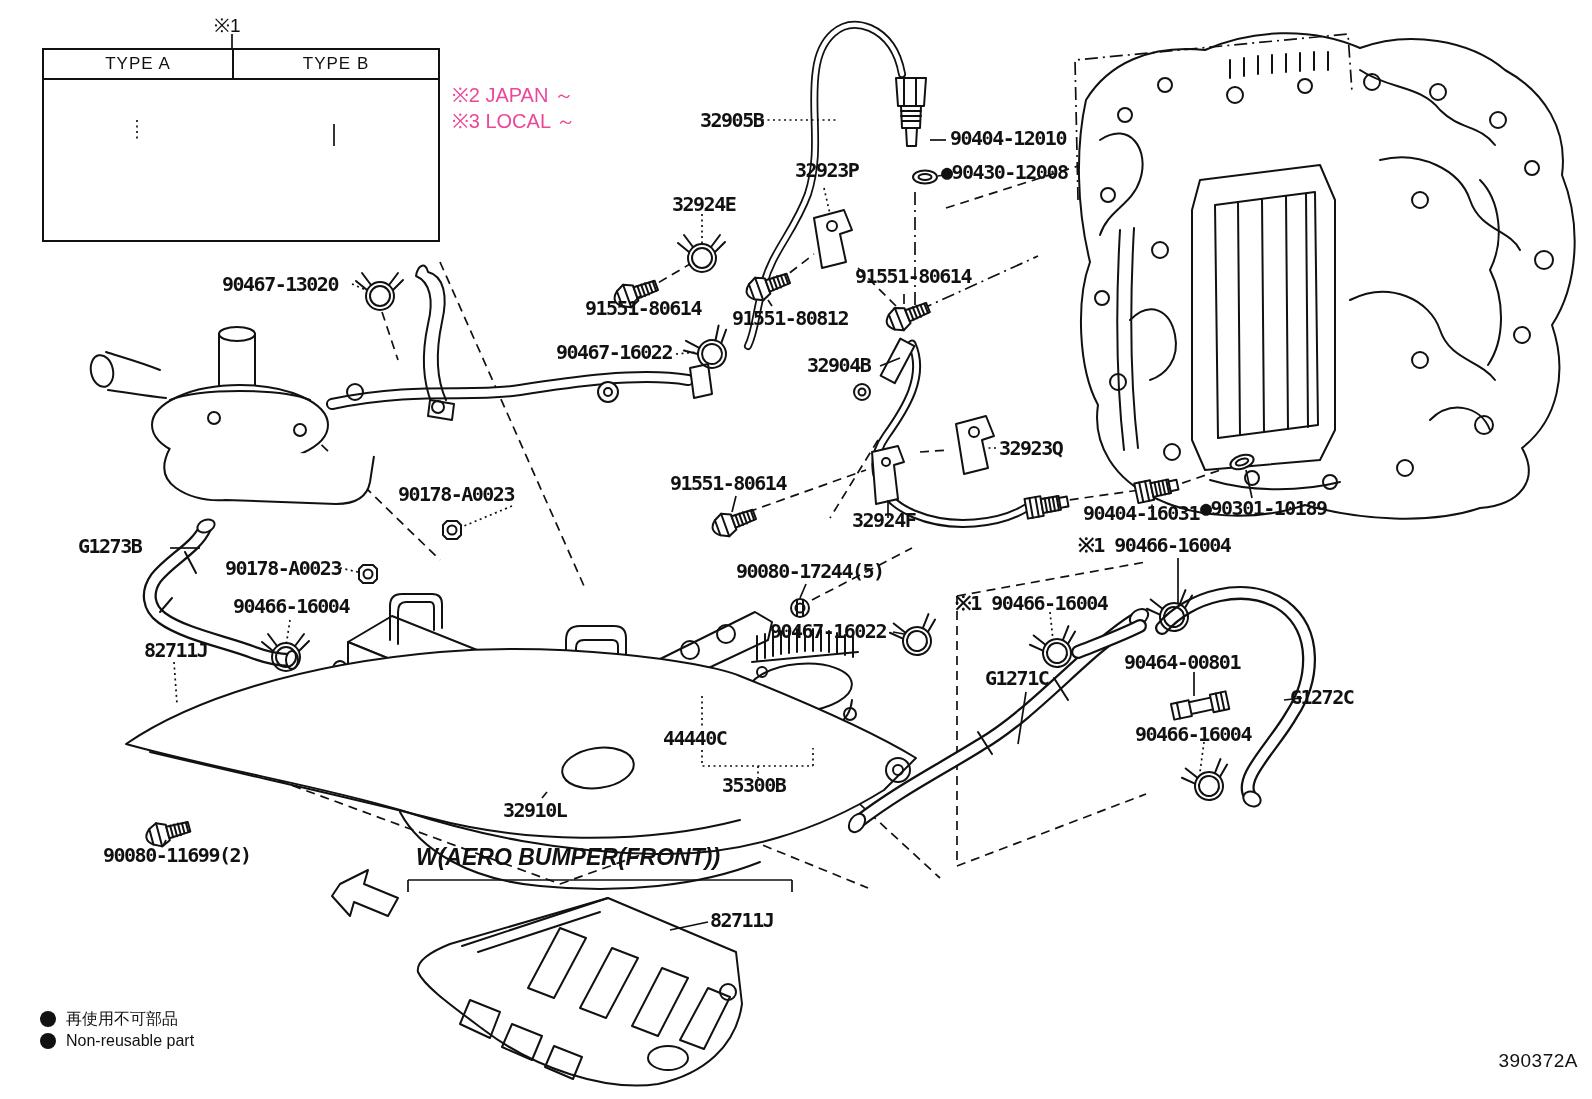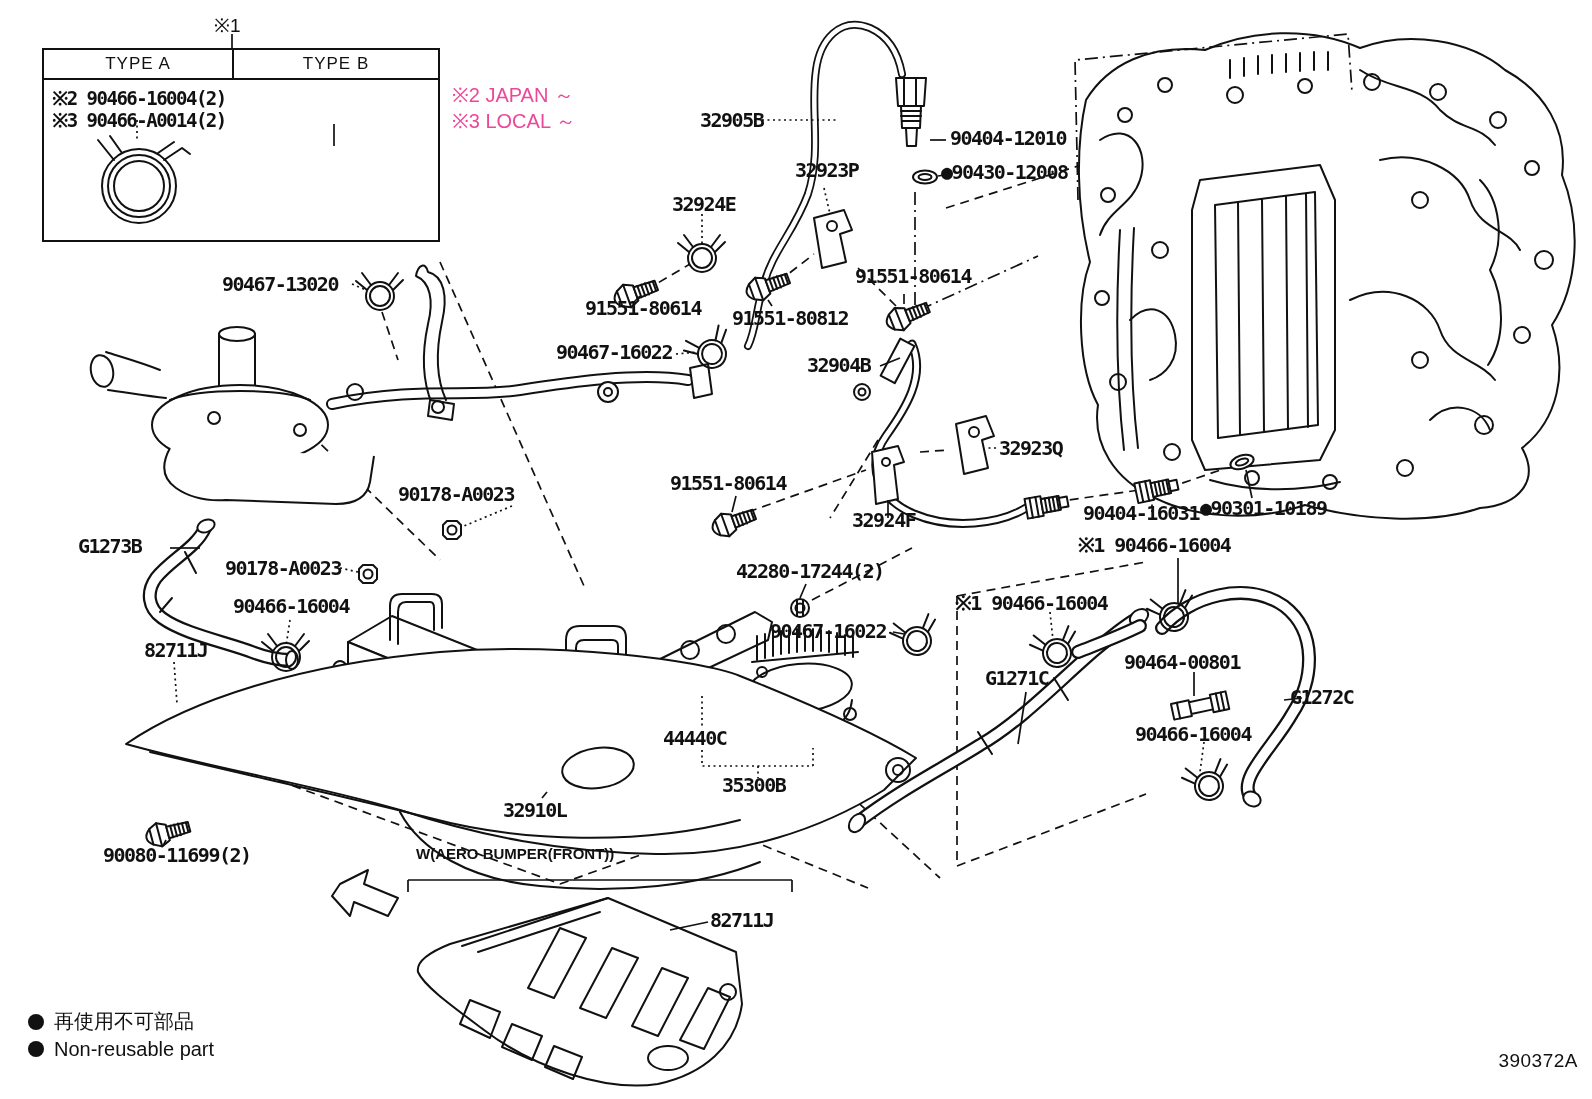--- a/index.html
+++ b/index.html
@@ -1,36 +1,36 @@
 <!DOCTYPE html>
 <html><head>
 <meta charset="utf-8">
 <style>
   html,body{margin:0;padding:0;background:#fff;}
   #canvas{position:relative;width:1592px;height:1099px;background:#fff;overflow:hidden;
           font-family:"Liberation Sans",sans-serif;color:#111;}
   #art{position:absolute;left:0;top:0;}
   .part-label{position:absolute;font-family:"DejaVu Sans Mono",monospace;font-weight:bold;
               font-size:20px;letter-spacing:-1.5px;white-space:nowrap;color:#111;line-height:1;}
-  .part-label.sans{font-family:"Liberation Sans",sans-serif;font-weight:bold;font-size:15px;letter-spacing:0;}
+  .part-label.sans{font-family:"Liberation Sans",sans-serif;font-weight:bold;font-size:23px;letter-spacing:0;font-style:italic;}
   .note{position:absolute;font-family:"Liberation Sans",sans-serif;font-size:20px;white-space:nowrap;color:#ec4899;line-height:1.1;}
   .marker{position:absolute;font-family:"Liberation Sans",sans-serif;font-size:19px;color:#111;}
   
   #ref-table{position:absolute;left:42px;top:48px;width:394px;height:190px;border:2px solid #111;
              display:grid;grid-template-columns:190px 1fr;grid-template-rows:30px 1fr;}
   #ref-table .hd{border-bottom:2px solid #111;display:flex;align-items:center;justify-content:center;
                  font-size:17px;letter-spacing:1px;}
   #ref-table .hd.a{border-right:2px solid #111;text-align:center;}
   #ref-table .cell{position:relative;padding-top:8px;text-align:center;}
   #ref-table .cell.a{border-right:2px solid #111;}
   #ref-table .pn{font-family:"DejaVu Sans Mono",monospace;font-weight:bold;font-size:19px;
                  letter-spacing:-1.5px;line-height:1.15;}
   .clamp-glyph{display:block;margin:2px auto 0;}
   
-  #legend{position:absolute;left:28px;top:1008px;font-size:20px;line-height:1.38;}
+  #legend{position:absolute;left:40px;top:1008px;font-size:16px;line-height:1.38;}
   .legend-row{display:flex;align-items:center;gap:10px;}
   .dot-icon{width:16px;height:16px;border-radius:50%;background:#111;display:inline-block;flex:0 0 auto;}
   #diagram-number{position:absolute;right:14px;top:1050px;font-size:19px;letter-spacing:.5px;}
   
   .ln{stroke:#111;stroke-width:1.7;fill:none;}
   .dt{stroke-dasharray:2 3.5;}
   .dsh{stroke-dasharray:9 6;}
   .dshdot{stroke-dasharray:13 5 2 5;}
   .art{stroke:#111;stroke-width:2;fill:none;stroke-linejoin:round;stroke-linecap:round;}
   .artf{stroke:#111;stroke-width:2;fill:#fff;stroke-linejoin:round;}
@@ -326,31 +326,20 @@
       <path class="ln" d="M 334,124 L 334,146"></path>
       <path class="ln" d="M 232,34 L 232,48"></path>
     </g>
   </svg>
 
   <div class="marker" style="left:214px;top:12px;">※1</div>
 
   <div id="ref-table">
     <div class="hd a">TYPE A</div>
     <div class="hd">TYPE B</div>
-    <div class="cell">
-      <div class="pn">※2 90466-16004(2)</div>
-      <div class="pn">※3 90466-A0014(2)</div>
-      <svg class="clamp-glyph" width="130" height="92" viewBox="0 0 130 92">
-        <circle cx="65" cy="52" r="37" class="art"></circle>
-          <circle cx="65" cy="52" r="31" class="art"></circle>
-          <circle cx="65" cy="52" r="25" class="art"></circle>
-        <path class="art" d="M 40,26 L 24,6 M 48,19 L 36,2"></path>
-        <path class="art" d="M 90,26 L 108,14 L 116,20 M 84,19 L 100,8"></path>
-      </svg>
-    </div>
   </div>
 
   <div class="note" style="left:452px;top:84px;">※2 JAPAN ～</div>
   <div class="note" style="left:452px;top:110px;">※3 LOCAL ～</div>
 
   <div id="labels">
       <div class="part-label" style="left: 700px; top: 110px;">32905B</div>
       <div class="part-label" style="left: 672px; top: 194px; text-align: right;">32924E</div>
       <div class="part-label" style="left: 795px; top: 160px;">32923P</div>
       <div class="part-label" style="left: 950px; top: 128px;">90404-12010</div>
@@ -365,21 +354,21 @@
       <div class="part-label" style="left: 670px; top: 473px;">91551-80614</div>
       <div class="part-label" style="left: 852px; top: 510px;">32924F</div>
       <div class="part-label" style="left: 1083px; top: 503px;">90404-16031</div>
       <div class="part-label" style="left: 1200px; top: 498px;">●90301-10189</div>
       <div class="part-label" style="left: 1078px; top: 535px;">※1 90466-16004</div>
       <div class="part-label" style="left: 78px; top: 536px;">G1273B</div>
       <div class="part-label" style="left: 398px; top: 484px;">90178-A0023</div>
       <div class="part-label" style="left: 225px; top: 558px;">90178-A0023</div>
       <div class="part-label" style="left: 233px; top: 596px;">90466-16004</div>
       <div class="part-label" style="left: 144px; top: 640px;">82711J</div>
-      <div class="part-label" style="left: 736px; top: 561px;">42280-17244(2)</div>
+      <div class="part-label" style="left: 736px; top: 561px;">90080-17244(5)</div>
       <div class="part-label" style="left: 770px; top: 621px;">90467-16022</div>
       <div class="part-label" style="left: 955px; top: 593px;">※1 90466-16004</div>
       <div class="part-label" style="left: 985px; top: 668px;">G1271C</div>
       <div class="part-label" style="left: 1124px; top: 652px;">90464-00801</div>
       <div class="part-label" style="left: 1290px; top: 687px;">G1272C</div>
       <div class="part-label" style="left: 1135px; top: 724px;">90466-16004</div>
       <div class="part-label" style="left: 663px; top: 728px;">44440C</div>
       <div class="part-label" style="left: 722px; top: 775px;">35300B</div>
       <div class="part-label" style="left: 503px; top: 800px;">32910L</div>
       <div class="part-label" style="left: 103px; top: 845px;">90080-11699(2)</div>

